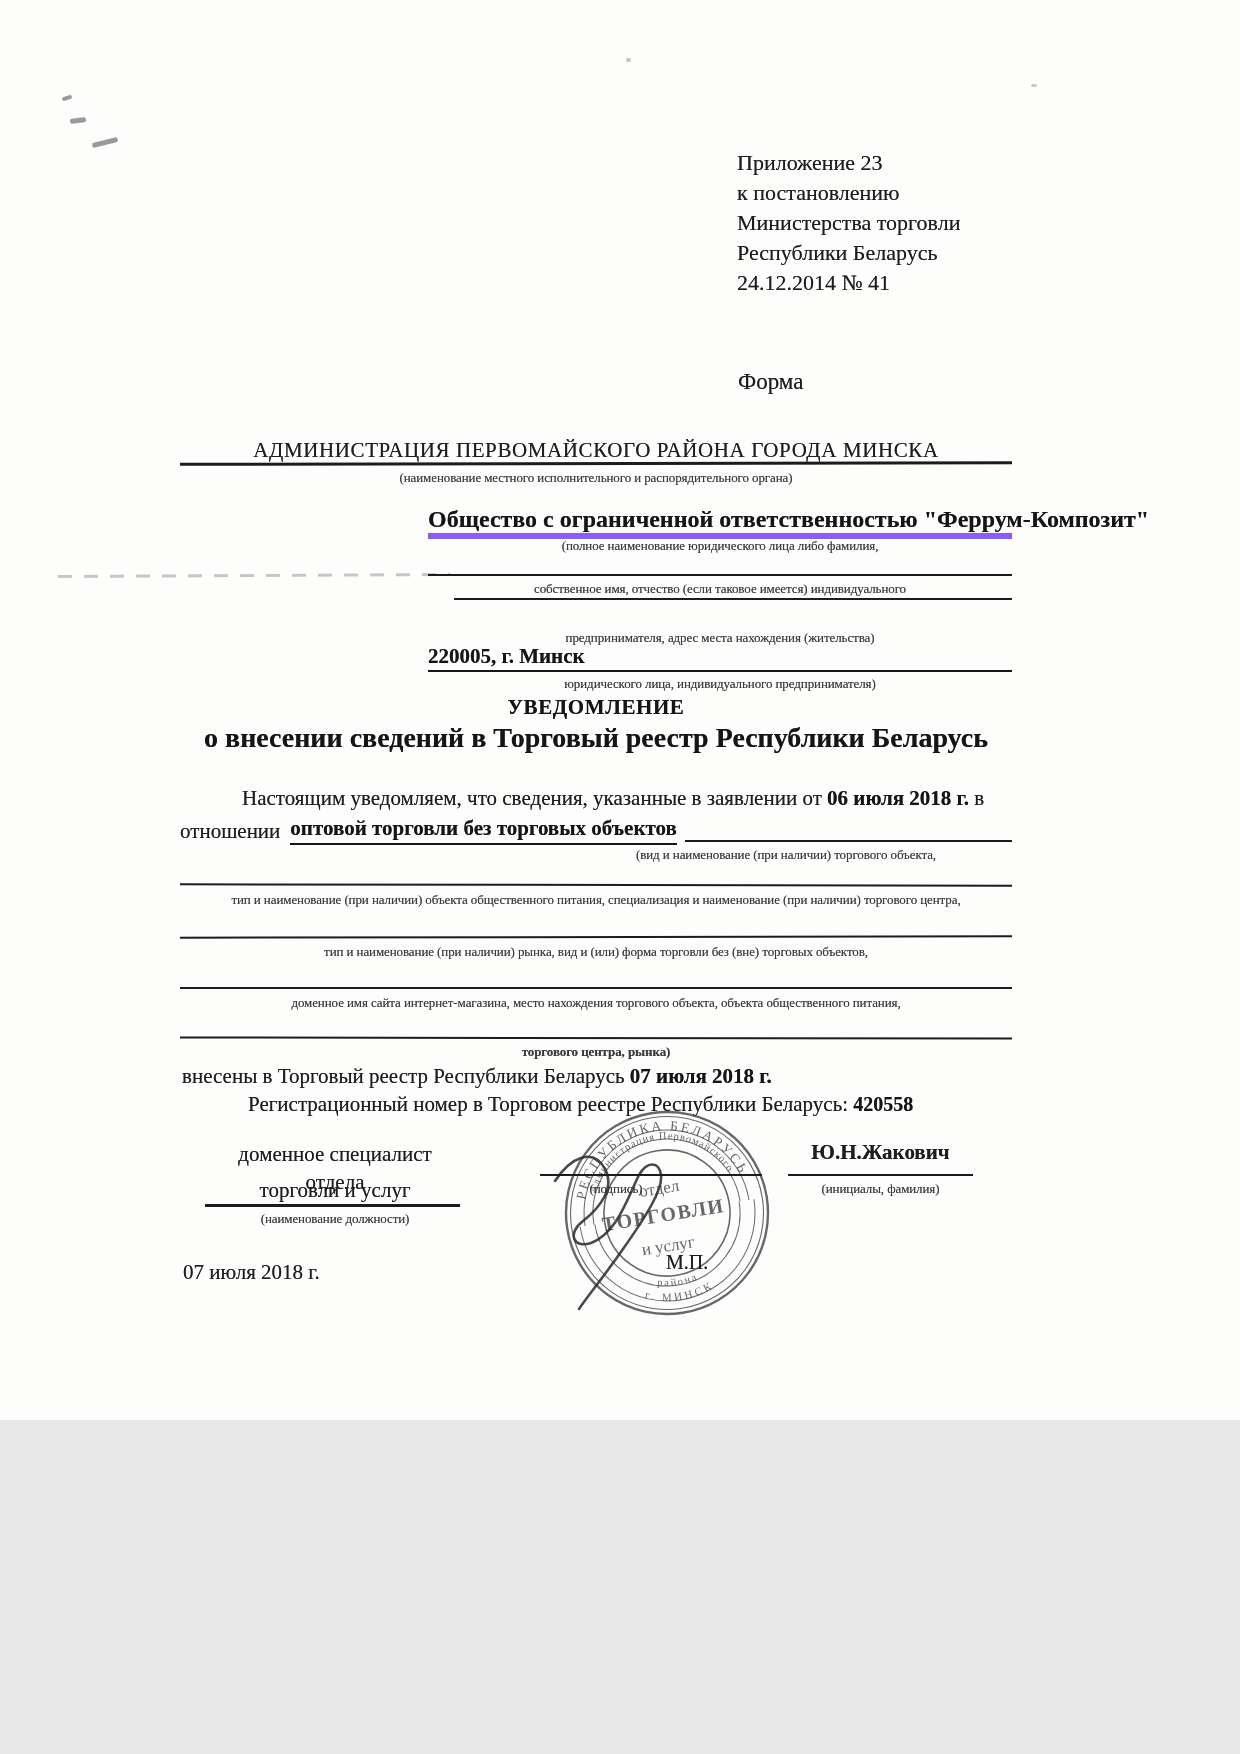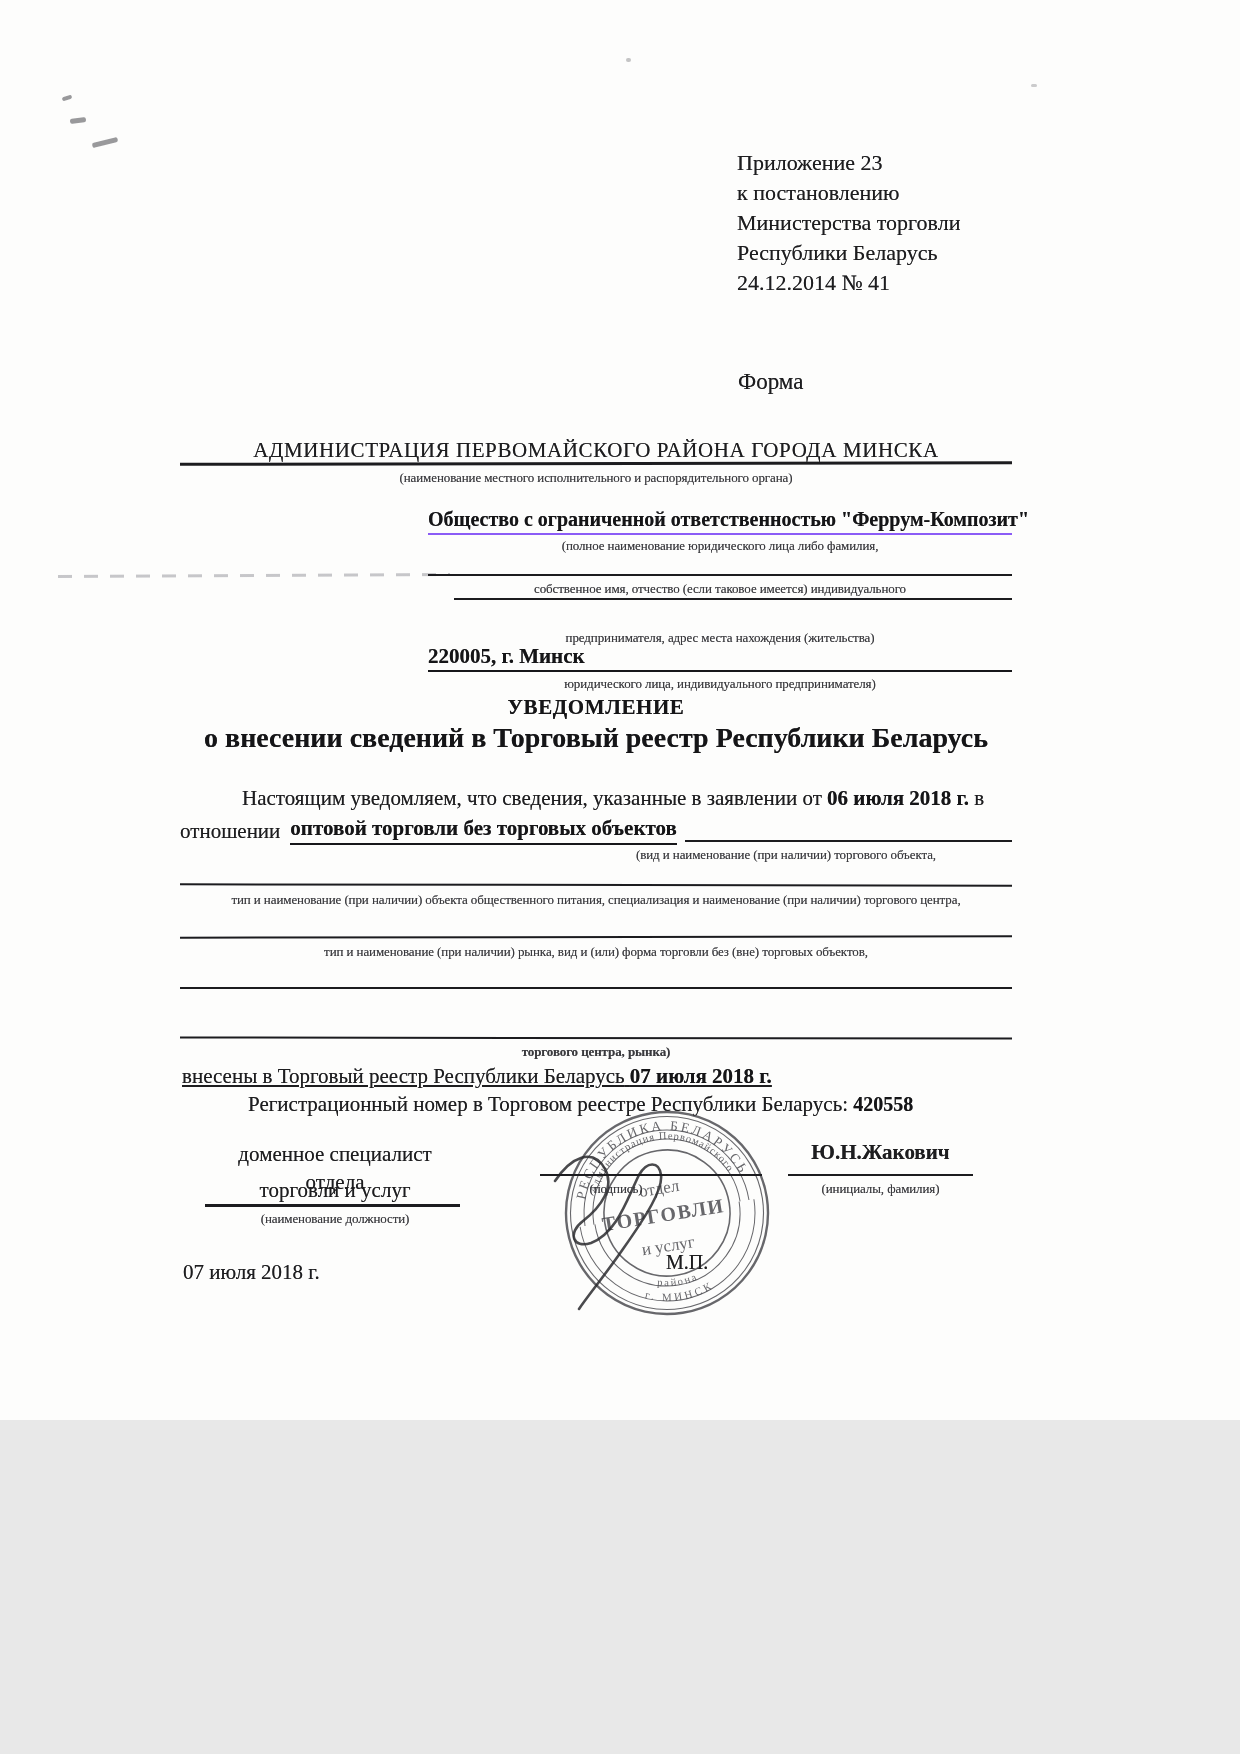--- a/index.html
+++ b/index.html
@@ -56,21 +56,21 @@
     <div>Республики Беларусь</div>
     <div>24.12.2014 № 41</div>
   </div>
 
   <div class="abs doc" style="left:738px;top:368px;font-size:23px;">Форма</div>
 
   <div class="abs doc center caps" style="left:180px;top:436px;width:832px;">АДМИНИСТРАЦИЯ ПЕРВОМАЙСКОГО РАЙОНА ГОРОДА МИНСКА</div>
   <div class="abs rule thick" style="left:180px;top:462px;width:832px;transform:rotate(-.12deg);"></div>
   <div class="abs caption" style="left:180px;top:470px;width:832px;">(наименование местного исполнительного и распорядительного органа)</div>
 
-  <div class="abs doc b" style="left:428px;top:505px;width:584px;font-size:20px;border-bottom:2px solid #8b5cf6;white-space:nowrap;">Общество с ограниченной ответственностью "Феррум-Композит"</div>
+  <div class="abs doc b" style="left:428px;top:505px;width:584px;font-size:24px;border-bottom:6px solid #8b5cf6;white-space:nowrap;">Общество с ограниченной ответственностью "Феррум-Композит"</div>
   <div class="abs caption" style="left:428px;top:538px;width:584px;">(полное наименование юридического лица либо фамилия,</div>
 
   <div class="abs artifact" style="left:58px;top:574px;width:392px;"></div>
 
   <div class="abs rule" style="left:428px;top:574px;width:584px;"></div>
   <div class="abs caption" style="left:428px;top:581px;width:584px;">собственное имя, отчество (если таковое имеется) индивидуального</div>
 
   <div class="abs fieldrow" style="left:428px;top:598px;width:584px;">
     <span class="fill"></span>
   </div>
@@ -94,25 +94,26 @@
   </div>
   <div class="abs caption" style="left:560px;top:847px;width:452px;">(вид и наименование (при наличии) торгового объекта,</div>
 
   <div class="abs rule" style="left:180px;top:884px;width:832px;transform:rotate(.1deg);"></div>
   <div class="abs caption" style="left:180px;top:892px;width:832px;">тип и наименование (при наличии) объекта общественного питания, специализация и наименование (при наличии) торгового центра,</div>
 
   <div class="abs rule" style="left:180px;top:936px;width:832px;transform:rotate(-.1deg);"></div>
   <div class="abs caption" style="left:180px;top:944px;width:832px;">тип и наименование (при наличии) рынка, вид и (или) форма торговли без (вне) торговых объектов,</div>
 
   <div class="abs rule" style="left:180px;top:987px;width:832px;"></div>
+  <div class="abs caption" style="left:180px;top:995px;width:832px;">доменное имя сайта интернет-магазина, место нахождения торгового объекта, объекта общественного питания,</div>
 
   <div class="abs rule" style="left:180px;top:1037px;width:832px;transform:rotate(.08deg);"></div>
   <div class="abs caption" style="left:180px;top:1044px;width:832px;font-weight:bold;">торгового центра, рынка)</div>
 
-  <div class="abs doc" style="left:182px;top:1062px;width:860px;text-decoration:underline;">
+  <div class="abs doc" style="left:182px;top:1062px;width:860px;">
     <span>внесены в Торговый реестр Республики Беларусь</span>
     <span class="b">07 июля 2018 г.</span>
   </div>
   <div class="abs doc" style="left:248px;top:1090px;width:820px;">
     <span>Регистрационный номер в Торговом реестре Республики Беларусь:</span>
     <span class="b" style="font-size:20px;">420558</span>
   </div>
 
   <div class="abs doc center" style="left:210px;top:1140px;width:250px;">доменное специалист отдела</div>
   <div class="abs doc center" style="left:210px;top:1176px;width:250px;">торговли и услуг</div>

